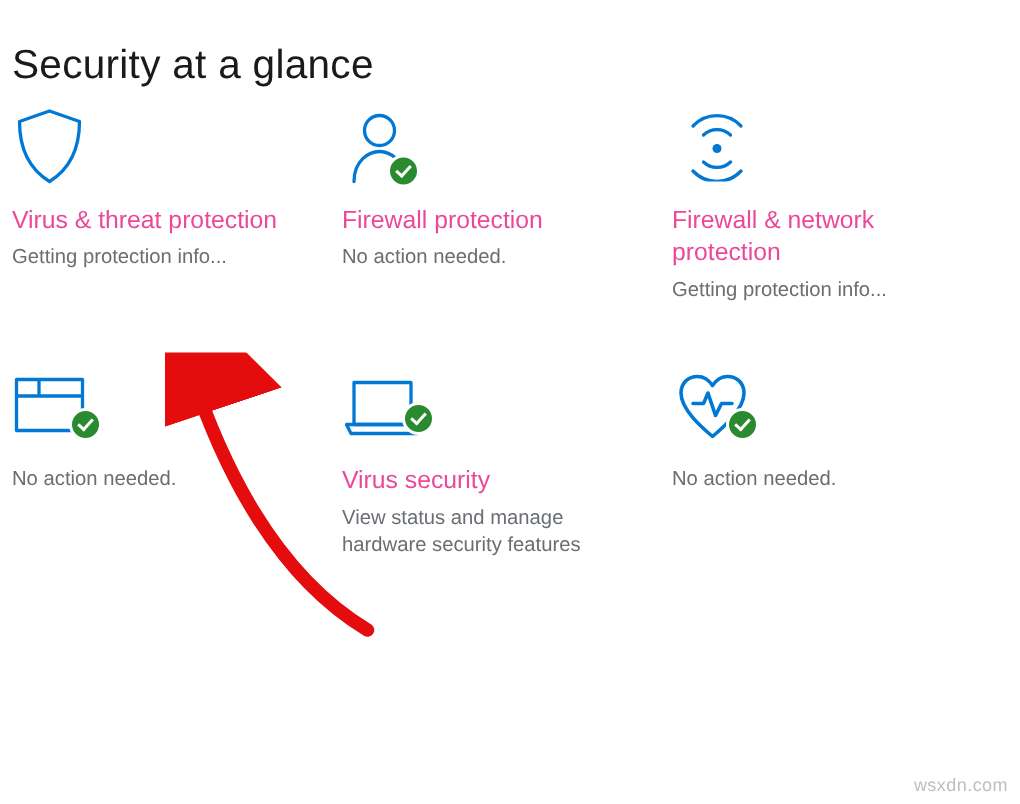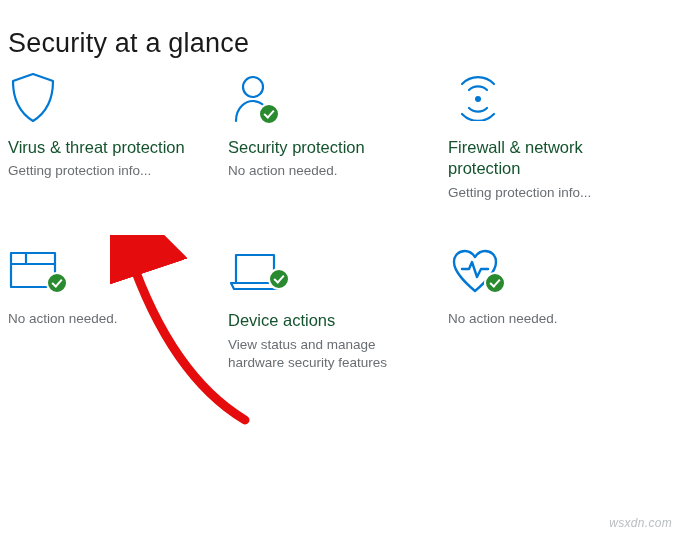--- a/index.html
+++ b/index.html
@@ -67,21 +67,21 @@
     top: 5px;
     width: 8px;
     height: 4px;
     border-left: 2px solid #fff;
     border-bottom: 2px solid #fff;
     transform: rotate(-48deg);
   }
   .card-title {
     font-size: 16.5px;
     font-weight: 400;
-    color: #14532d;
+    color: #ec4899;
     margin: 0 0 4px 0;
     line-height: 1.3;
   }
   .card-sub {
     font-size: 13.5px;
     color: #696e73;
     line-height: 1.35;
   }
   .arrow-overlay {
     position: absolute;
@@ -91,21 +91,20 @@
     width: 150px;
     height: 190px;
   }
   .watermark {
     position: absolute;
     right: 8px;
     bottom: 6px;
     font-size: 12px;
     color: #b9bfc4;
     letter-spacing: 0.3px;
-    font-style: italic;
   }
 </style>
 </head>
 <body>
 
 <div class="page">
   <h1 class="title">Security at a glance</h1>
 
   <div class="grid">
 
@@ -120,21 +119,21 @@
     </div>
 
     <div class="card">
       <div class="icon-wrap">
         <svg width="50" height="54" viewBox="0 0 50 54" fill="none">
           <circle cx="25" cy="16" r="10" stroke="#0078d4" stroke-width="2.2" fill="none"></circle>
           <path d="M8 50 C8 36 18 30 25 30 C32 30 42 36 42 50" stroke="#0078d4" stroke-width="2.2" fill="none" stroke-linecap="round"></path>
         </svg>
         <div class="badge" style="left:30px; top:34px;"></div>
       </div>
-      <div class="card-title">Security protection</div>
+      <div class="card-title">Firewall protection</div>
       <div class="card-sub">No action needed.</div>
     </div>
 
     <div class="card">
       <div class="icon-wrap">
         <svg width="60" height="46" viewBox="0 0 60 46" fill="none" stroke="#0078d4" stroke-width="2.2" stroke-linecap="round">
           <circle cx="30" cy="24" r="3" fill="#0078d4" stroke="none"></circle>
           <path d="M21 15 A13 13 0 0 1 39 15"></path>
           <path d="M14 9 A22 22 0 0 1 46 9"></path>
           <path d="M21 33 A13 13 0 0 0 39 33"></path>
@@ -158,21 +157,21 @@
     </div>
 
     <div class="card">
       <div class="icon-wrap">
         <svg width="56" height="44" viewBox="0 0 56 44" fill="none" stroke="#0078d4" stroke-width="2.2">
           <path d="M8 6 H46 V34 H8 Z" stroke-linejoin="round"></path>
           <path d="M3 34 H53 L50 40 H6 Z" stroke-linejoin="round"></path>
         </svg>
         <div class="badge" style="left:40px; top:26px;"></div>
       </div>
-      <div class="card-title">Device actions</div>
+      <div class="card-title">Virus security</div>
       <div class="card-sub">View status and manage hardware security features</div>
     </div>
 
     <div class="card">
       <div class="icon-wrap">
         <svg width="54" height="48" viewBox="0 0 54 48" fill="none" stroke="#0078d4" stroke-width="2.4" stroke-linecap="round" stroke-linejoin="round">
           <path d="M27 44 C20 38 6 26 6 15 C6 8 11 4 17 4 C22 4 25 7 27 10 C29 7 32 4 37 4 C43 4 48 8 48 15 C48 26 34 38 27 44 Z"></path>
           <path d="M14 22 L21 22 L24 15 L29 30 L33 22 L40 22"></path>
         </svg>
         <div class="badge" style="left:36px; top:30px;"></div>

